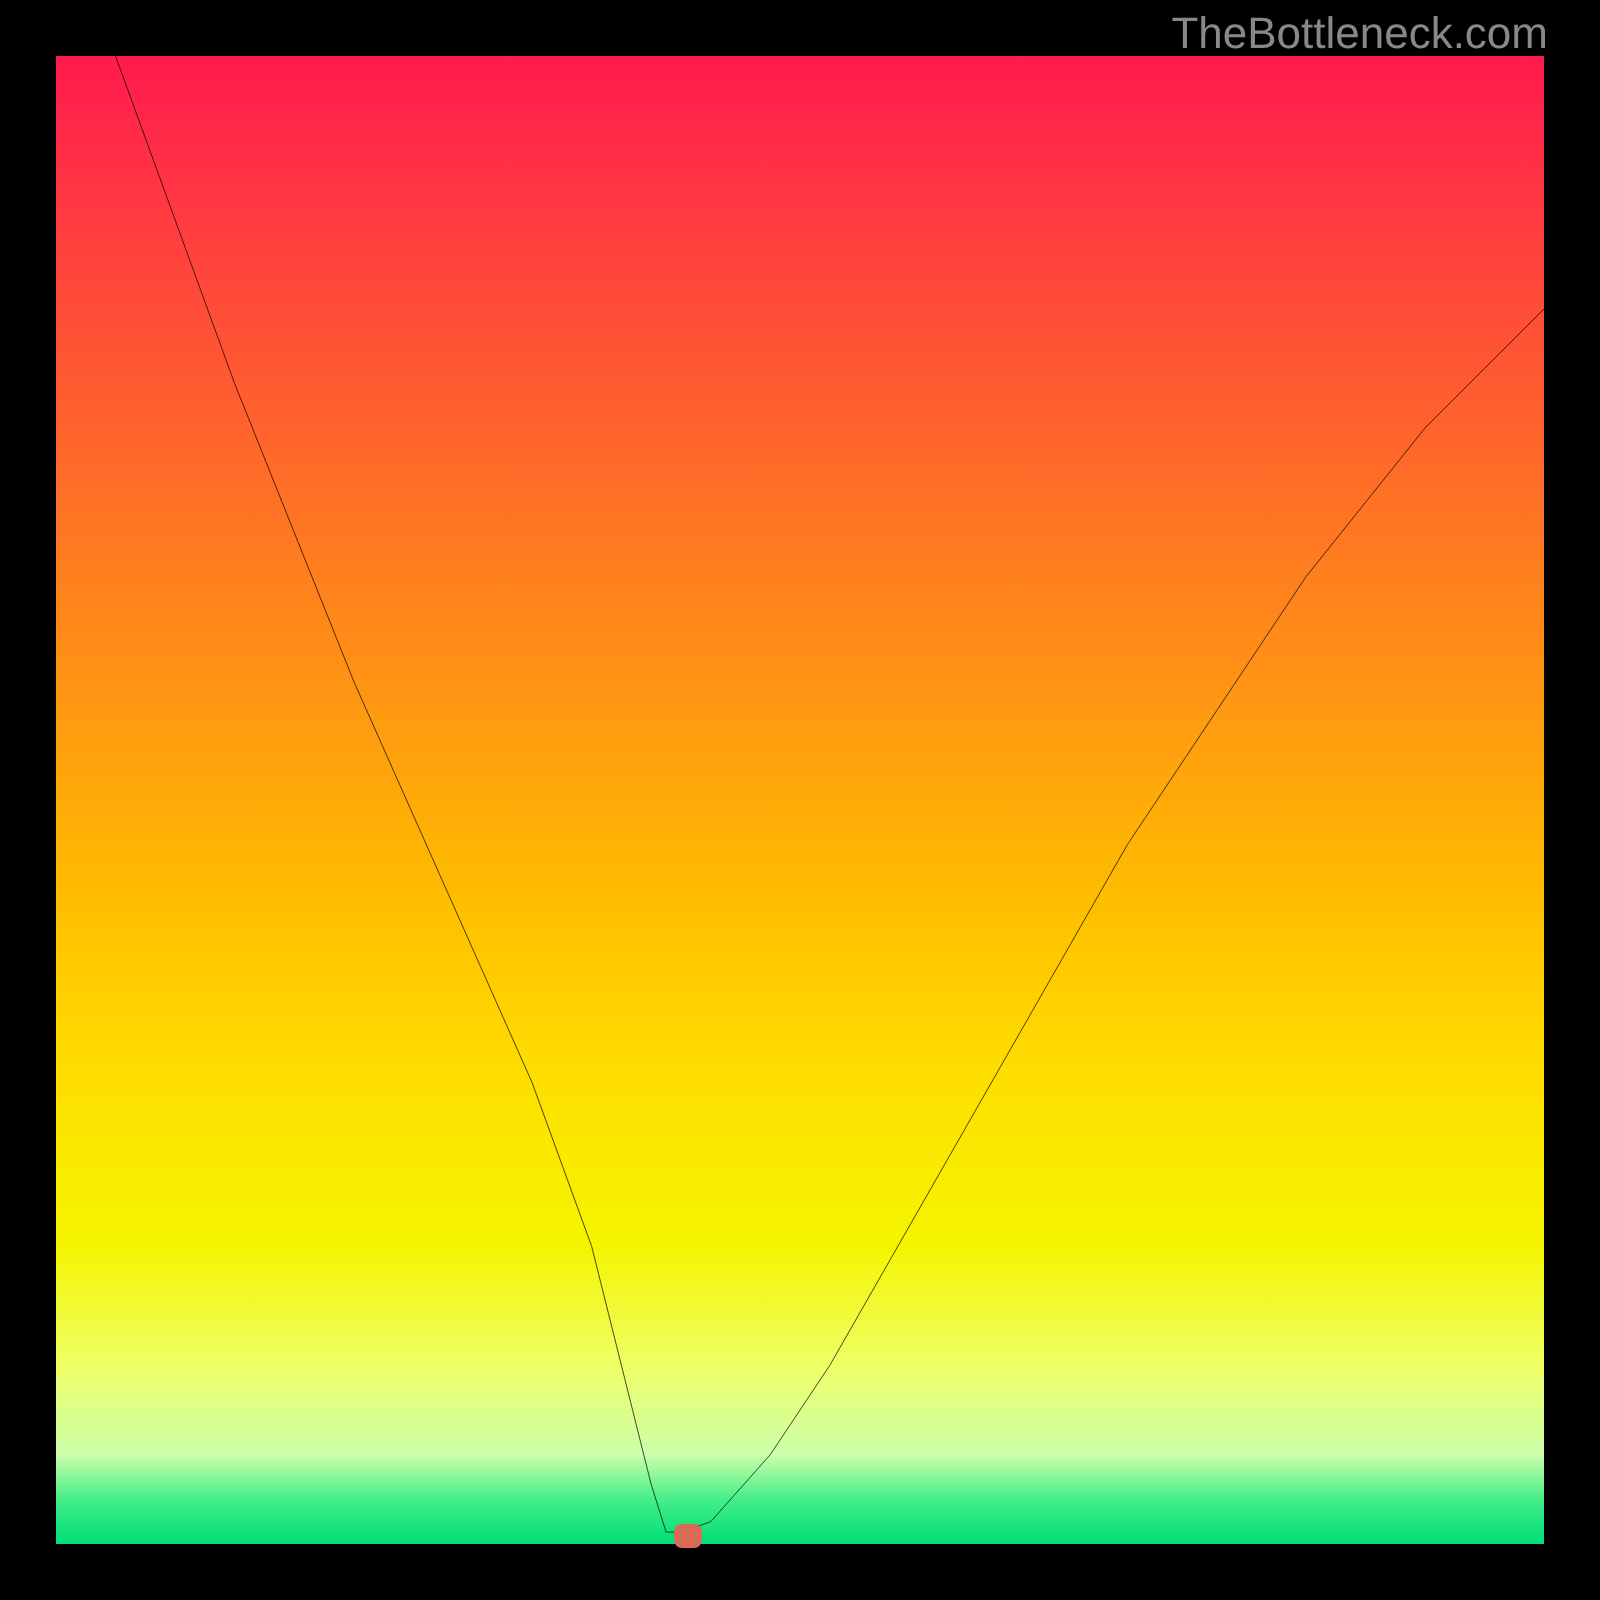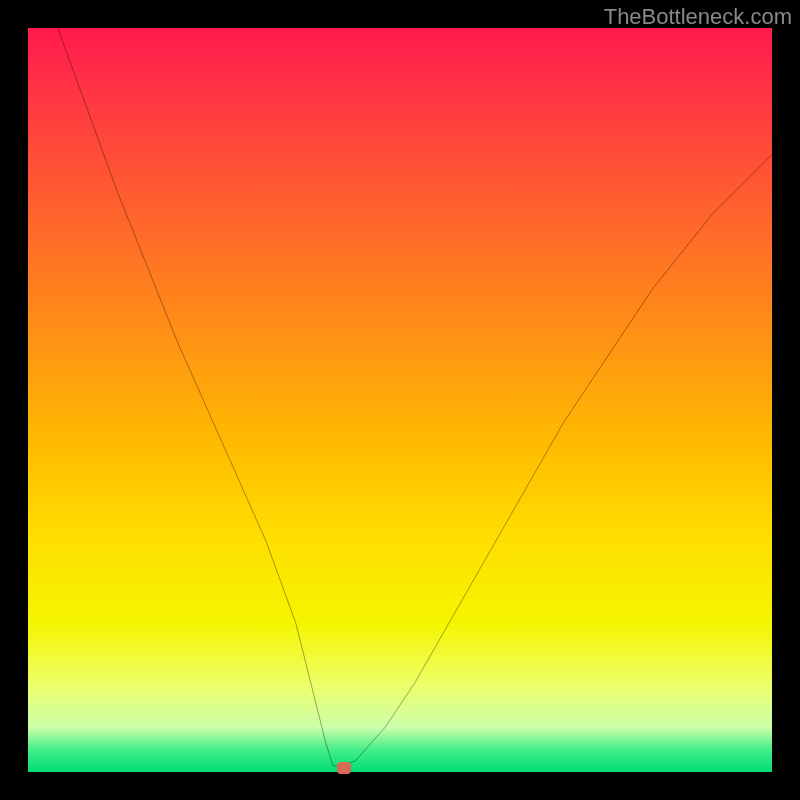--- a/index.html
+++ b/index.html
@@ -7,21 +7,21 @@
     padding: 0;
     width: 800px;
     height: 800px;
     background: #000;
     position: relative;
     overflow: hidden;
   }
   .watermark {
     position: absolute;
     top: 4px;
-    right: 8px;
+    right: 26px;
     color: #888;
     font-family: Arial, sans-serif;
     font-size: 22px;
     z-index: 10;
   }
   .plot-area {
     position: absolute;
     left: 28px;
     top: 28px;
     width: 744px;

